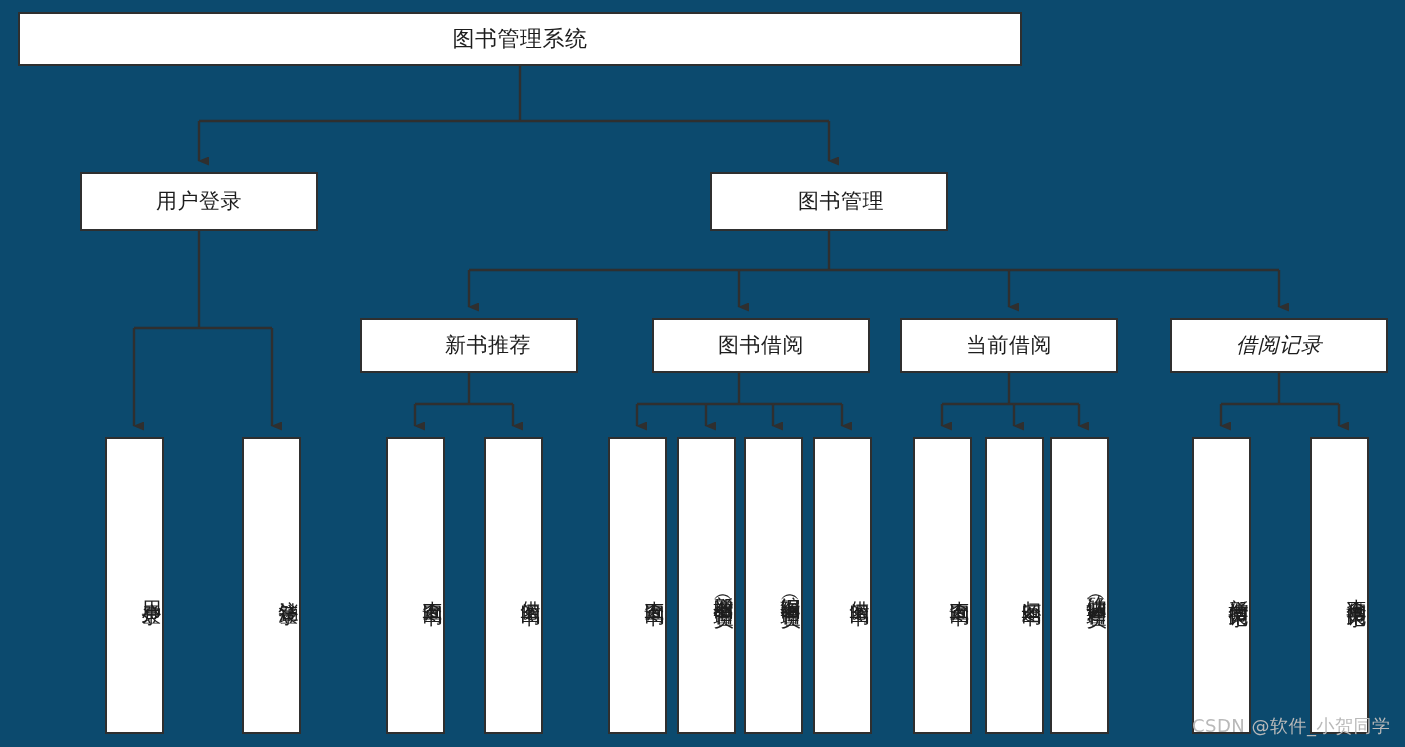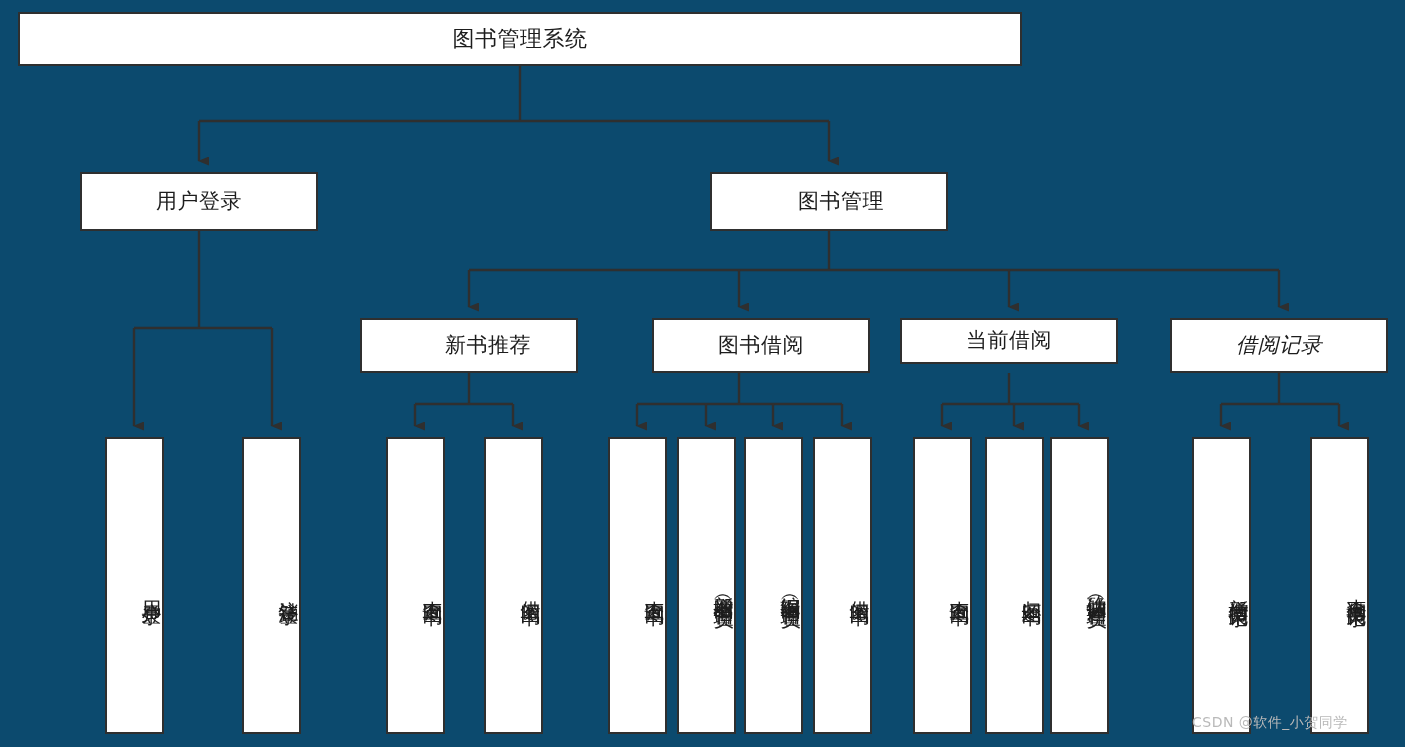--- a/index.html
+++ b/index.html
@@ -55,21 +55,21 @@
     line-height: 1.05;
   }
   .node.leaf .vtext {
     writing-mode: vertical-rl;
     text-orientation: upright;
     display: block;
     white-space: nowrap;
   }
   .watermark {
     position: absolute;
-    font-size: 14px;
+    font-size: 18px;
     color: #b9b9b9;
     white-space: nowrap;
     letter-spacing: 0.5px;
     pointer-events: none;
   }
 </style>
 </head>
 <body>
 
 <div id="canvas">
@@ -135,21 +135,21 @@
   <div class="node horiz" style="left: 710px; top: 172px; width: 238px; height: 59px; padding-left: 24px;">
     <span>图书管理</span>
   </div>
 
   <div class="node horiz" style="left: 360px; top: 318px; width: 218px; height: 55px; padding-left: 38px;">
     <span>新书推荐</span>
   </div>
   <div class="node horiz" style="left: 630px; top: 318px; width: 218px; height: 55px; margin-left: 22px;">
     <span>图书借阅</span>
   </div>
-  <div class="node horiz" style="left: 900px; top: 318px; width: 218px; height: 46px;">
+  <div class="node horiz" style="left: 900px; top: 318px; width: 218px; height: 55px;">
     <span>当前借阅</span>
   </div>
   <div class="node horiz" style="left: 1170px; top: 318px; width: 218px; height: 55px; font-style: italic;">
     <span>借阅记录</span>
   </div>
 
   <div class="node leaf" style="left: 105px; top: 437px; width: 59px; height: 297px;">
     <span class="vtext">用户登录</span>
   </div>
   <div class="node leaf" style="left: 242px; top: 437px; width: 59px; height: 297px;">

